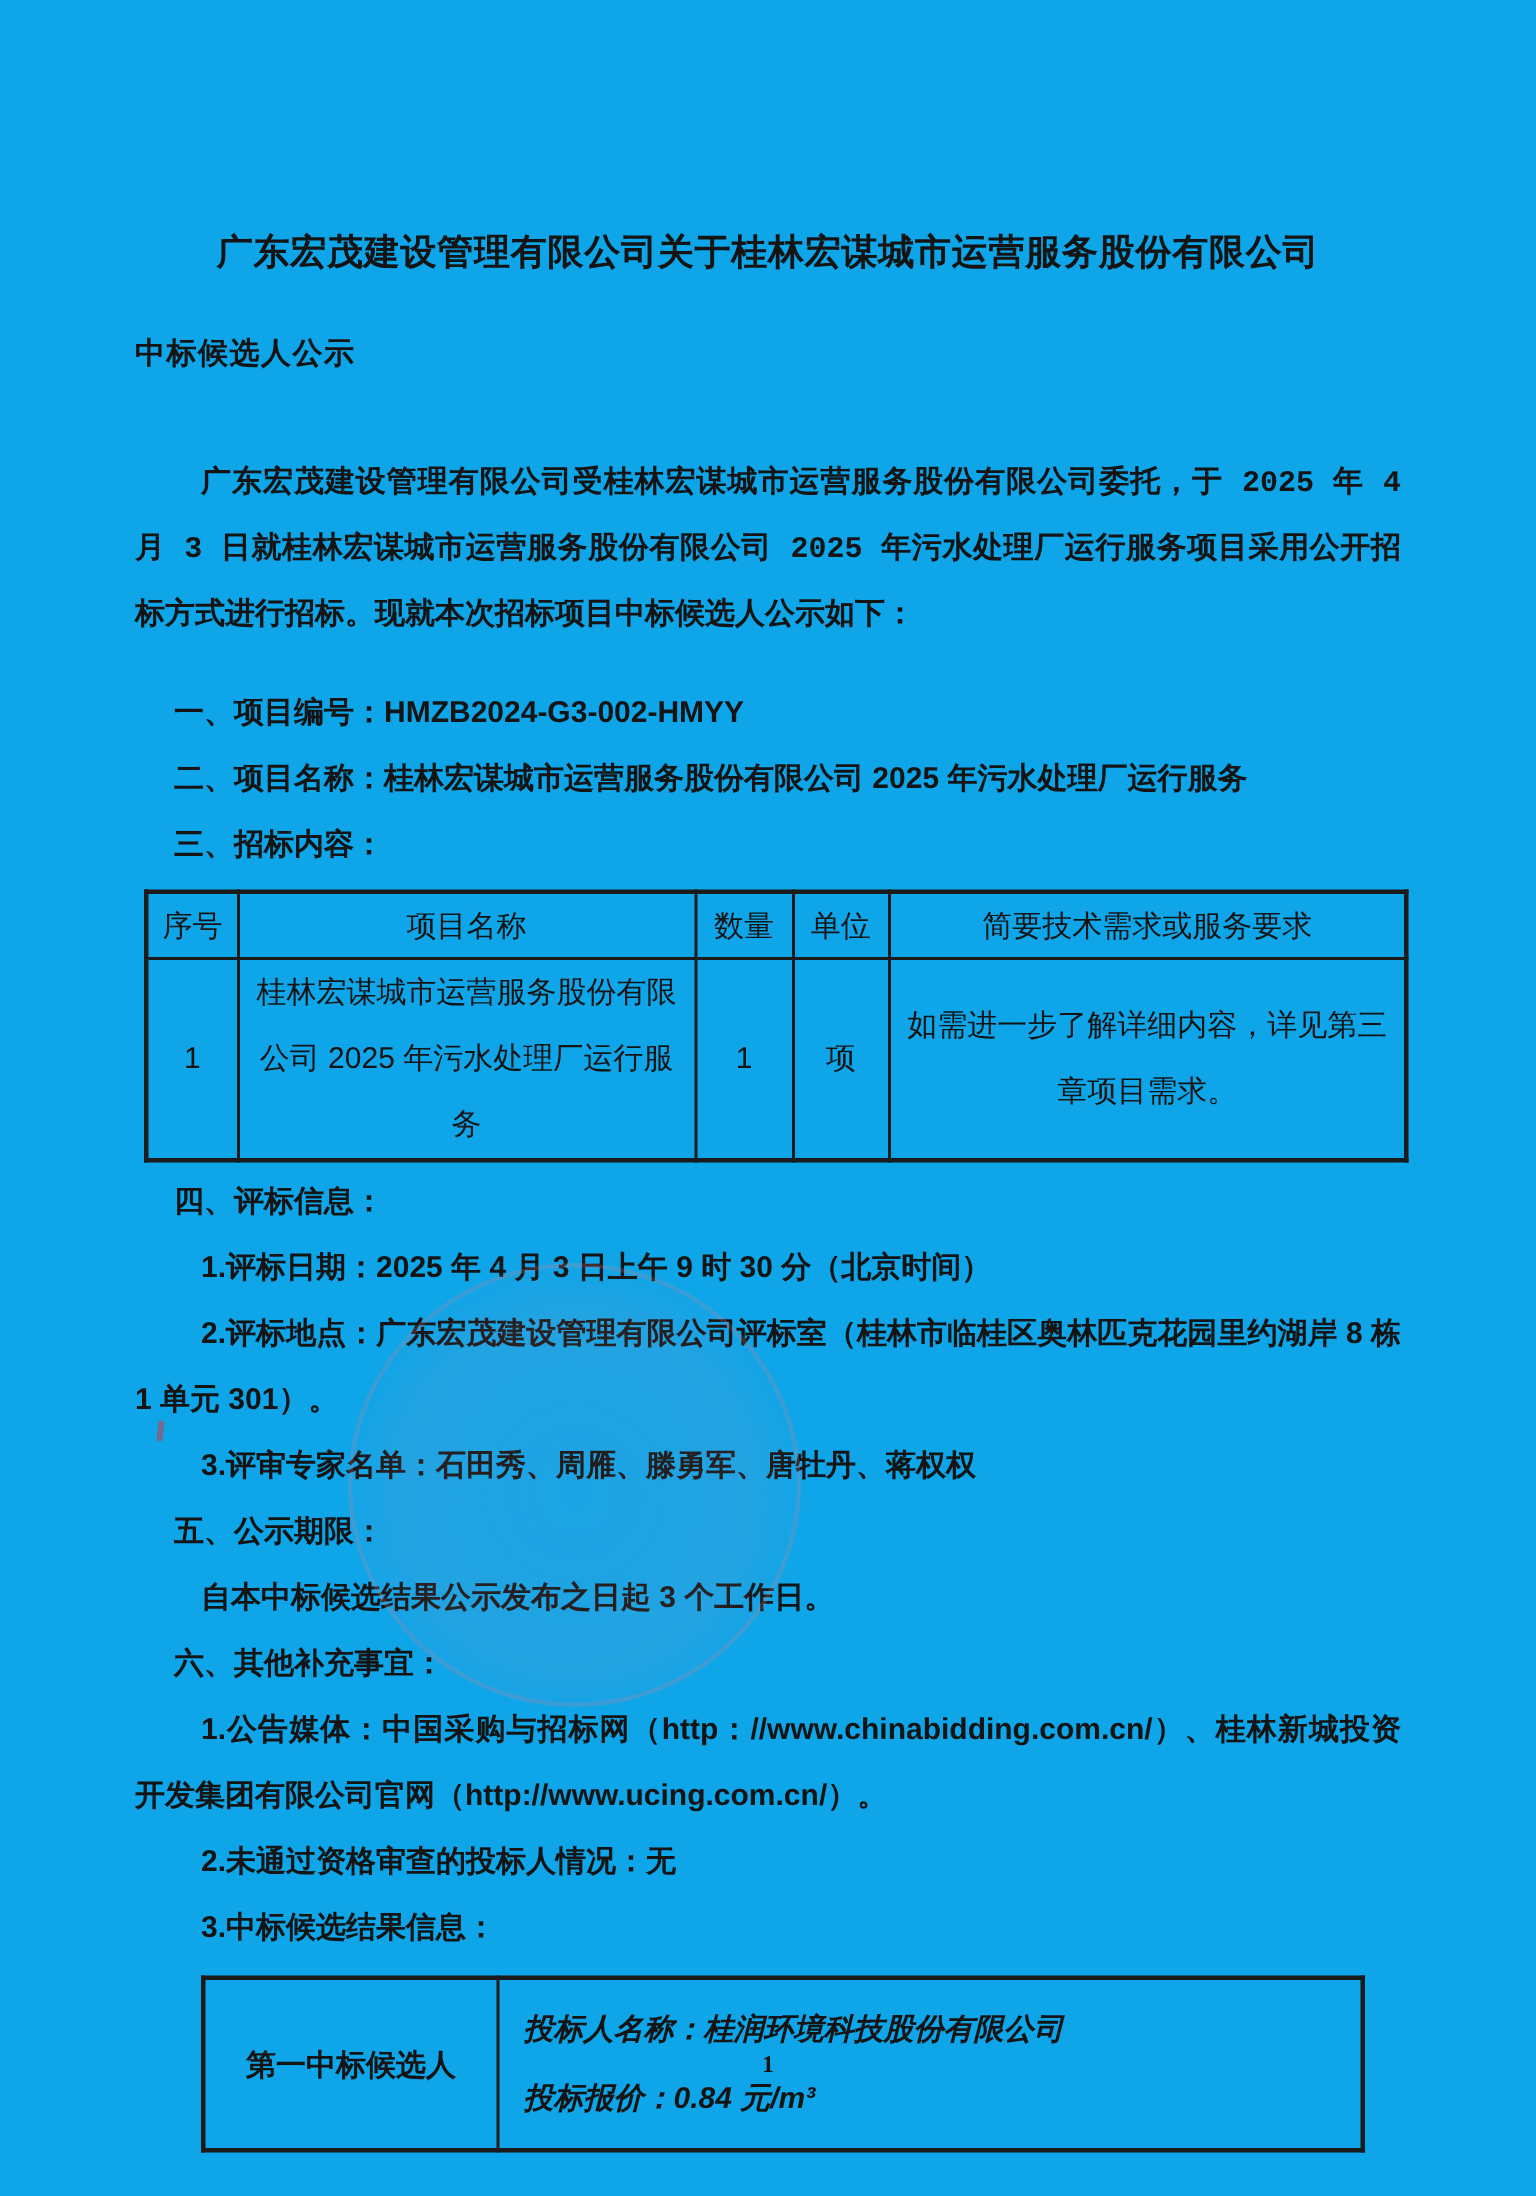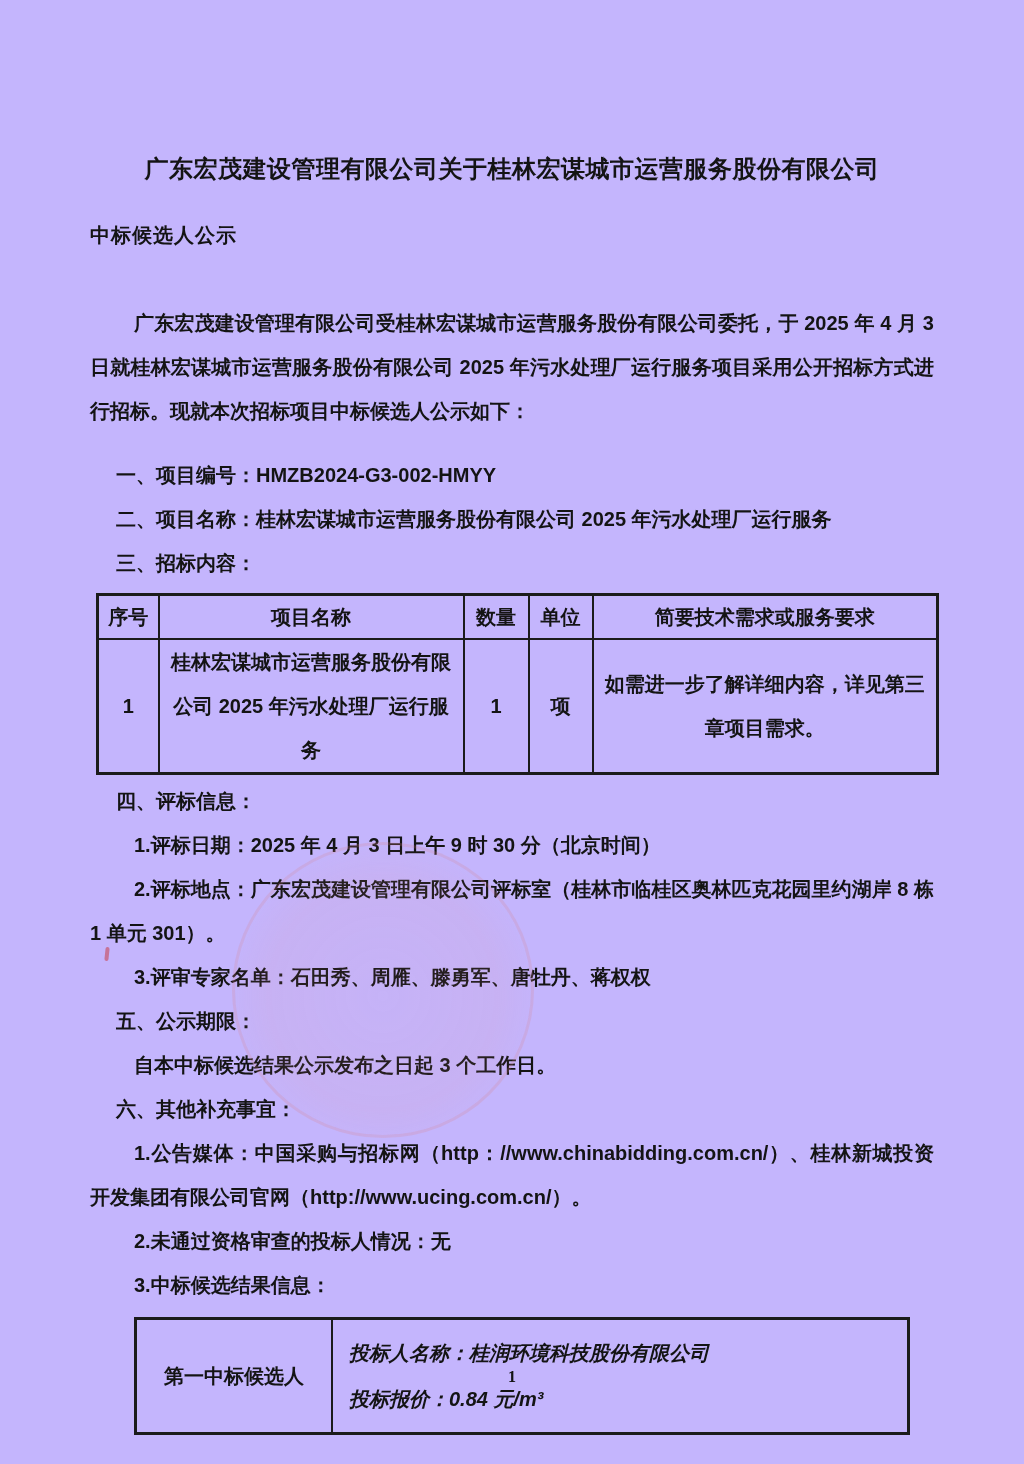--- a/index.html
+++ b/index.html
@@ -5,21 +5,21 @@
   html,body{margin:0;padding:0;}
   body{
     width:1024px;height:1464px;
     background:#f2f2f0;
     font-family:"Liberation Sans","DejaVu Sans",sans-serif;
     -webkit-font-smoothing:antialiased;
   }
   .page{
     position:relative;
     width:1024px;height:1464px;
-    background:#c4b5fd;
+    background:#0ea5e9;
     color:#141414;
     overflow:hidden;
     box-sizing:border-box;
     padding:148px 90px 0 90px;
   }
   
   .stamp{
     position:absolute;
     left:232px;top:842px;
     width:296px;height:290px;
@@ -53,20 +53,21 @@
   }
   .body-text{
     font-size:20px;
     font-weight:700;
     line-height:44px;
   }
   .intro{
     margin-top:52px;
     text-align:justify;
     text-indent:2.2em;
+    font-family:Liberation Mono, monospace;
   }
   .sec{text-indent:1.3em;}
   .sub{text-indent:2.2em;text-align:justify;}
   .hang{text-align:justify;text-indent:2.2em;}
 
   table{
     border-collapse:collapse;
     table-layout:fixed;
     font-weight:700;
     color:#141414;
@@ -75,21 +76,21 @@
     width:840px;
     margin:8px 0 4px 6px;
     border:3px solid #1b1b1b;
     font-size:20px;
   }
   .bid-table th,.bid-table td{
     border:2px solid #1b1b1b;
     text-align:center;
     vertical-align:middle;
     padding:0 4px;
-    font-weight:700;
+    font-weight:400;
   }
   .bid-table thead th{height:42px;}
   .bid-table tbody td{height:92px;line-height:44px;}
   .result-table{
     width:776px;
     margin:10px 0 0 44px;
     border:3px solid #1b1b1b;
     font-size:20px;
   }
   .result-table td{

